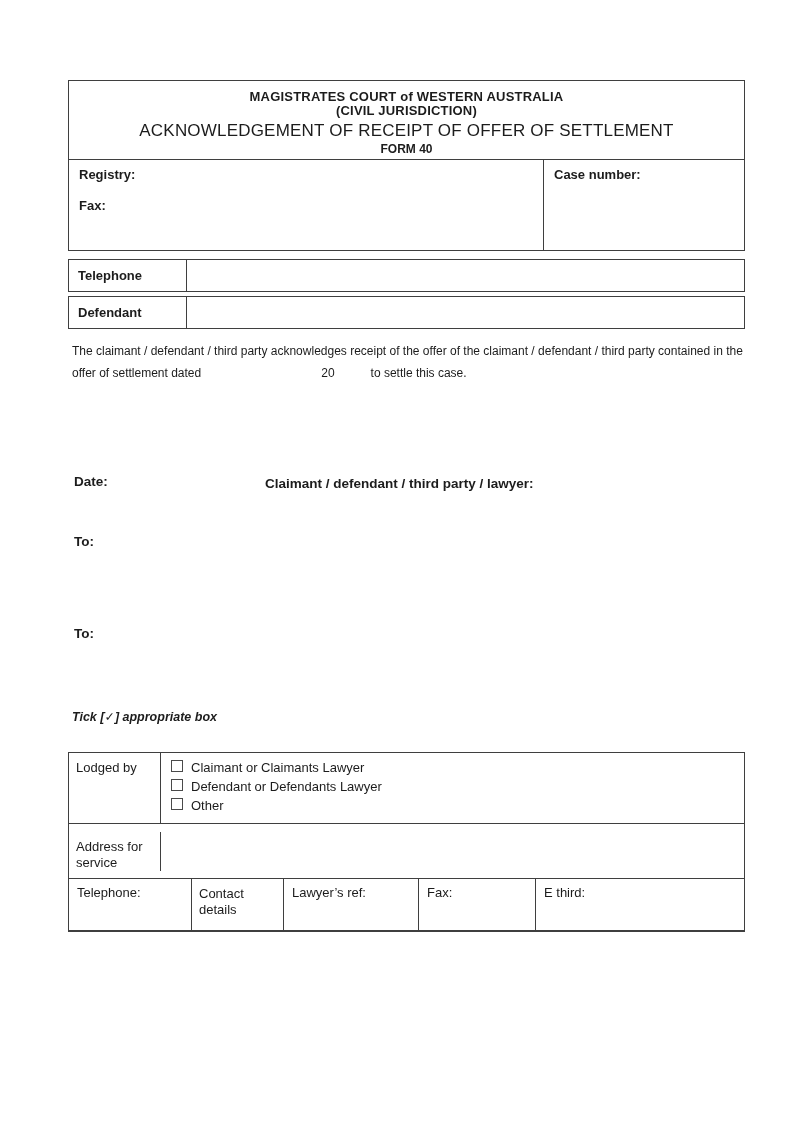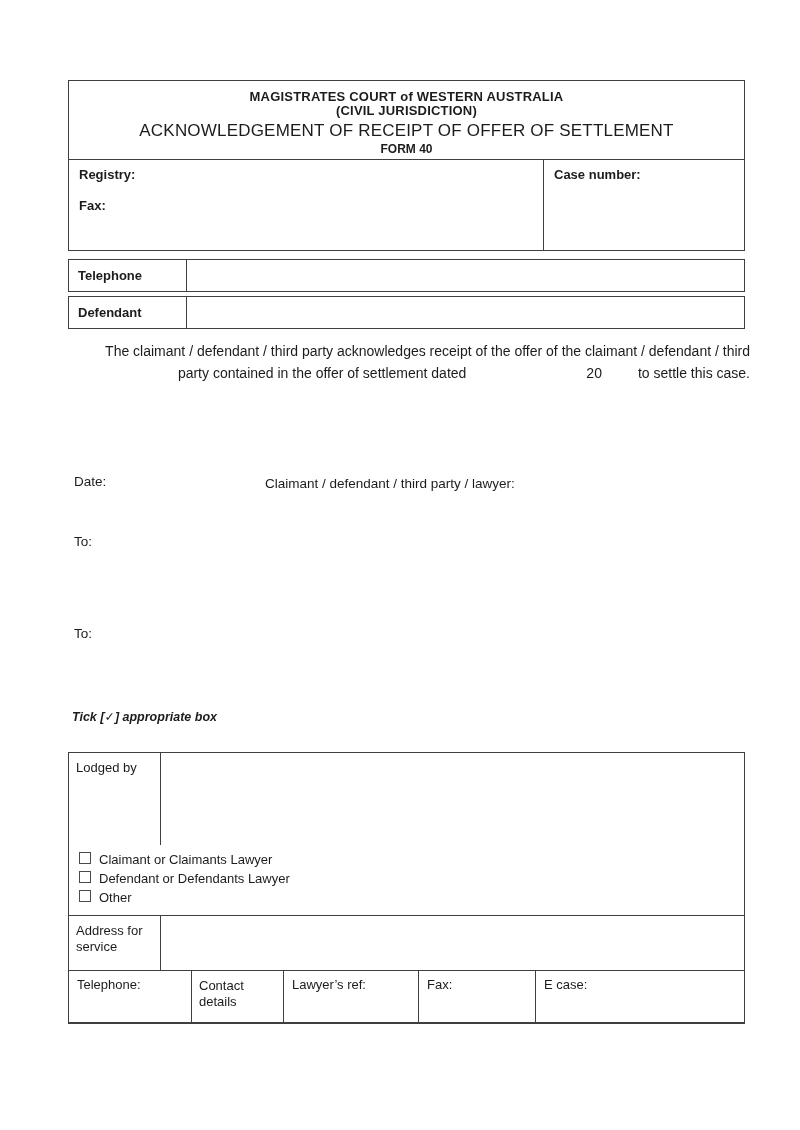--- a/index.html
+++ b/index.html
@@ -42,48 +42,48 @@
   }
   .party-label {
     width: 118px; border-right: 1px solid #3f3f3f;
     font-size: 13px; font-weight: bold; display: flex; align-items: center; padding-left: 9px;
   }
   .party-value { flex: 1; font-size: 13px; display: flex; align-items: center; padding-left: 9px; }
 
   
   .ack-para {
     position: absolute; left: 72px; top: 340px; width: 678px;
-    font-size: 14px; line-height: 22px; text-align: right;
+    font-size: 12px; line-height: 22px;
   }
   .spacer1 { display: inline-block; width: 120px; }
   .spacer2 { display: inline-block; width: 36px; }
 
   
-  .abs-text { position: absolute; font-size: 13.5px; line-height: 16px; }
+  .abs-text { position: absolute; font-size: 13.5px; line-height: 16px; font-weight: bold; }
 
   
   .tick-note {
     position: absolute; left: 72px; top: 709px;
     font-size: 12.5px; font-weight: bold; font-style: italic;
   }
 
   
   .ltable {
     position: absolute; left: 68px; top: 752px; width: 677px;
     border: 1px solid #3f3f3f; border-bottom-width: 2px;
   }
   .lrow { display: flex; border-bottom: 1px solid #3f3f3f; }
   .lrow:last-child { border-bottom: none; }
   .lcell { font-size: 13px; line-height: 16px; }
   .lcell-label {
     width: 92px; flex: 0 0 92px; border-right: 1px solid #3f3f3f;
     padding: 7px 6px 0 7px;
   }
-  .row-lodged { min-height: 69px; flex-direction: column; }
-  .row-address { min-height: 55px; }
+  .row-lodged { min-height: 69px; }
+  .row-address { min-height: 55px; align-items: center; }
   .row-contact { min-height: 51px; }
   .opts { flex: 1; padding: 7px 6px 6px 10px; }
   .opt { display: flex; align-items: flex-start; height: 19px; }
   .chk {
     width: 12px; height: 12px; border: 1px solid #4a4a4a; background: #fff;
     margin-right: 8px; flex: 0 0 12px;
   }
   .opt-label { font-size: 13px; }
   .fill-cell { flex: 1; padding: 6px 8px; }
   .ccell { padding: 6px 8px 0 8px; border-right: 1px solid #3f3f3f; }
@@ -165,19 +165,19 @@
         <span>Telephone:</span>
       </div>
       <div class="lcell lcell-label">Contact details</div>
       <div class="lcell ccell c-ref">
         <span>Lawyer’s ref:</span>
       </div>
       <div class="lcell ccell c-fax">
         <span>Fax:</span>
       </div>
       <div class="lcell ccell c-mail">
-        <span>E case:</span>
+        <span>E third:</span>
       </div>
     </div>
 
   </div>
 
 </div>
 
 </body></html>

